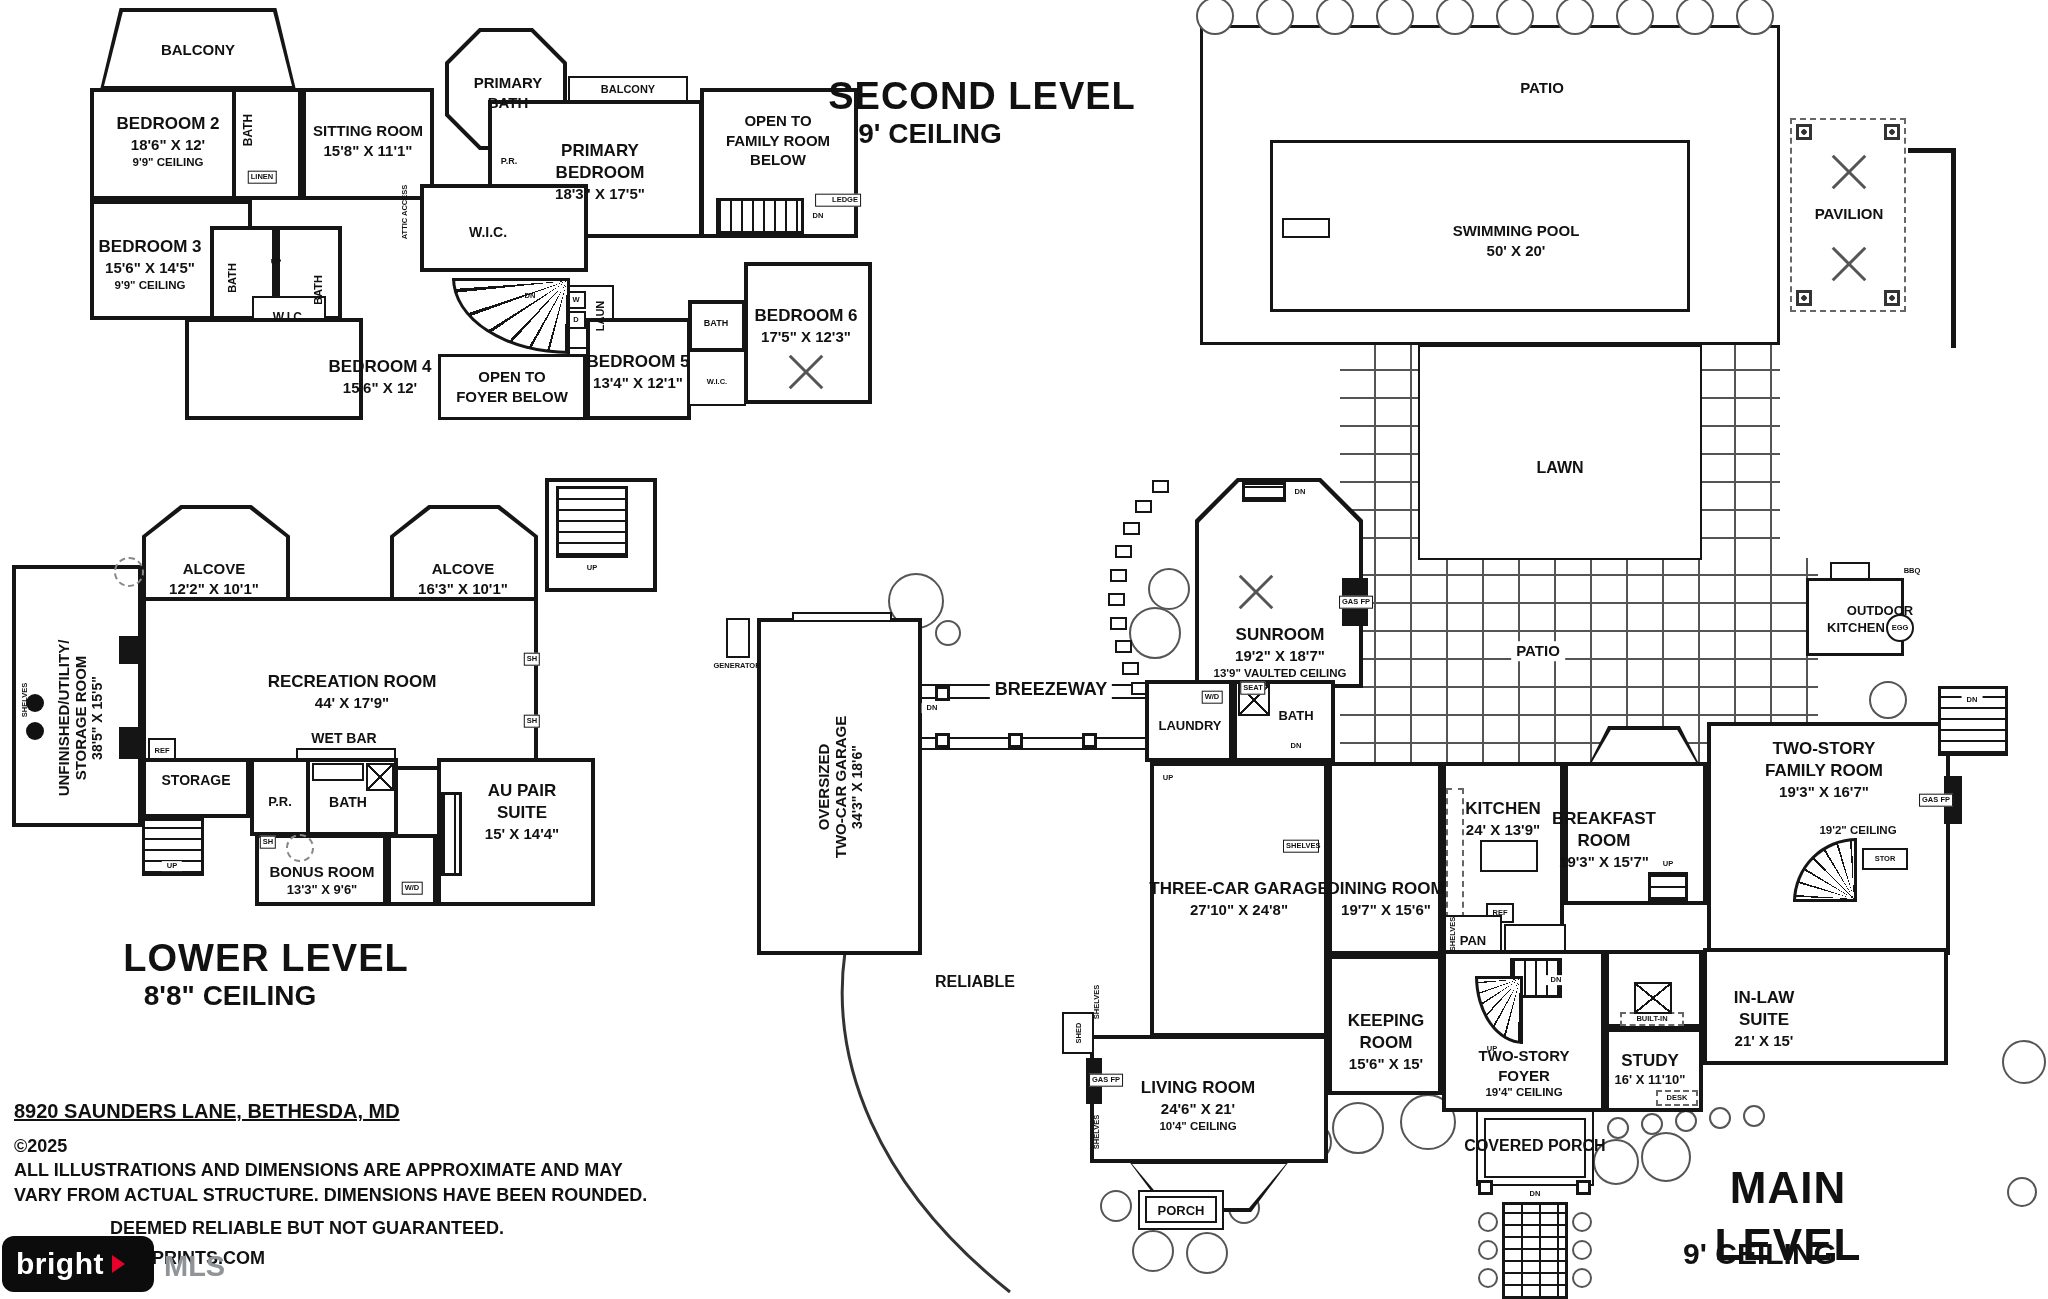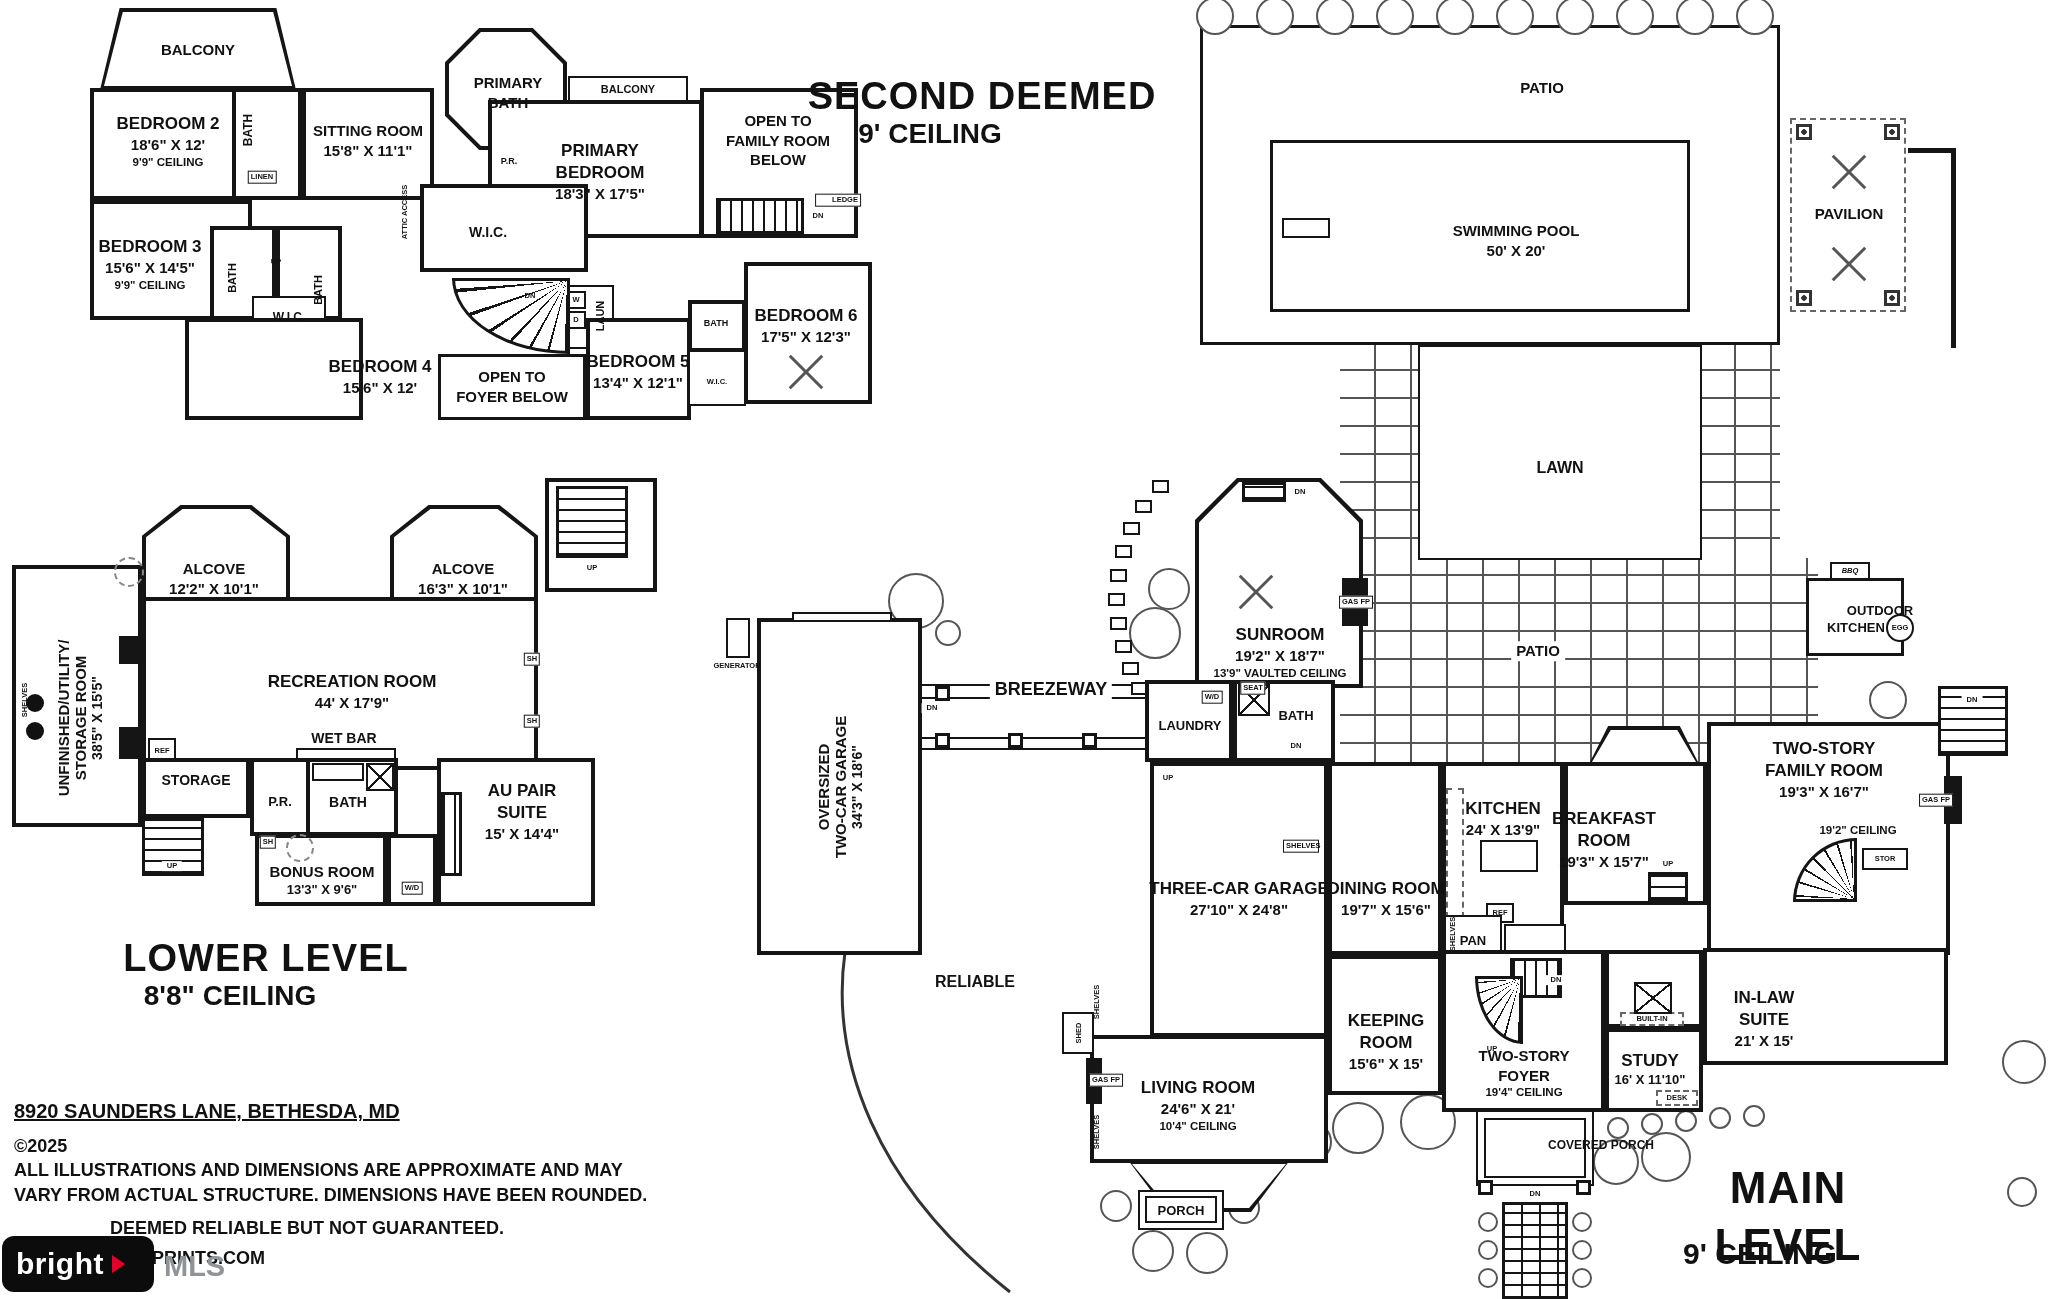--- a/index.html
+++ b/index.html
@@ -176,21 +176,21 @@
   <div class="room t2" style="left:688px;top:350px;width:58px;height:56px;"></div>
   <div class="lbl micro" style="left:717px;top:382px;">W.I.C.</div>
 
   <div class="room" style="left:744px;top:262px;width:128px;height:142px;"></div>
   <div class="lbl" style="left:806px;top:326px;">
     <div class="name">BEDROOM 6</div>
     <div class="dims">17'5" X 12'3"</div>
   </div>
   <div class="fan" style="left:806px;top:372px;"></div>
 
-  <div class="lbl title" style="left:982px;top:97px;">SECOND DEEMED</div>
+  <div class="lbl title" style="left:982px;top:97px;">SECOND LEVEL</div>
   <div class="lbl title2" style="left:930px;top:134px;">9' CEILING</div>
 
   <div class="room t3" style="left:1200px;top:25px;width:580px;height:320px;z-index:2;"></div>
   <div class="bush" style="left:1215px;top:16px;width:34px;height:34px;"></div>
   <div class="bush" style="left:1275px;top:16px;width:34px;height:34px;"></div>
   <div class="bush" style="left:1335px;top:16px;width:34px;height:34px;"></div>
   <div class="bush" style="left:1395px;top:16px;width:34px;height:34px;"></div>
   <div class="bush" style="left:1455px;top:16px;width:34px;height:34px;"></div>
   <div class="bush" style="left:1515px;top:16px;width:34px;height:34px;"></div>
   <div class="bush" style="left:1575px;top:16px;width:34px;height:34px;"></div>
@@ -224,21 +224,21 @@
 
   <div class="stone" style="left:1340px;top:558px;width:478px;height:212px;"></div>
   <div class="lbl nm2 pad" style="left:1538px;top:651px;">PATIO</div>
 
   <div class="room t3" style="left:1806px;top:578px;width:98px;height:78px;"></div>
   <div class="lbl" style="left:1856px;top:620px;">
     <div style="font-size:13px;margin-left:48px;">OUTDOOR</div>
     <div style="font-size:13px;">KITCHEN</div>
   </div>
   <div class="room t2" style="left:1830px;top:562px;width:40px;height:18px;"></div>
-  <div class="lbl micro" style="left:1850px;top:571px;font-style:italic;">BBQ</div>
+  <div class="lbl micro" style="left:1912px;top:571px;">BBQ</div>
   <div class="room t2" style="left:1886px;top:614px;width:28px;height:28px;border-radius:50%;"></div>
   <div class="lbl micro" style="left:1900px;top:628px;">EGG</div>
 
   <div class="stairs-v" style="left:1938px;top:686px;width:70px;height:70px;"></div>
   <div class="lbl micro pad" style="left:1972px;top:700px;">DN</div>
   <div class="bush" style="left:1888px;top:700px;width:34px;height:34px;"></div>
   <div class="bush" style="left:1920px;top:737px;width:26px;height:26px;"></div>
   <div class="bush" style="left:1861px;top:741px;width:22px;height:22px;"></div>
 
   <div class="room" style="left:12px;top:565px;width:130px;height:262px;"></div>
@@ -486,21 +486,21 @@
 
   <div class="shape" style="left:1128px;top:1160px;width:162px;height:52px;clip-path:polygon(0 0,100% 0,76% 100%,24% 100%);">
     <div class="inner" style="clip-path:polygon(0 0,100% 0,76% 100%,24% 100%);"></div>
   </div>
   <div class="room t2" style="left:1138px;top:1190px;width:86px;height:40px;"></div>
   <div class="room t2" style="left:1145px;top:1196px;width:72px;height:27px;"></div>
   <div class="lbl" style="left:1181px;top:1211px;font-size:13px;">PORCH</div>
 
   <div class="room t2" style="left:1476px;top:1110px;width:118px;height:76px;"></div>
   <div class="room t2" style="left:1484px;top:1118px;width:102px;height:60px;"></div>
-  <div class="lbl" style="left:1601px;top:1146px;font-size:12px;">COVERED PORCH</div>
+  <div class="lbl" style="left:1535px;top:1146px;font-size:16px;">COVERED PORCH</div>
   <div class="post" style="left:1478px;top:1180px;"></div>
   <div class="post" style="left:1576px;top:1180px;"></div>
   <div class="lbl micro pad" style="left:1535px;top:1194px;">DN</div>
   <div class="brick" style="left:1502px;top:1202px;width:66px;height:97px;"></div>
 
   <div class="lbl" style="left:1788px;top:1216px;font-size:44px;font-weight:700;letter-spacing:1px;">MAIN LEVEL</div>
   <div class="lbl" style="left:1760px;top:1253px;font-size:30px;font-weight:700;">9' CEILING</div>
 
   <svg width="300" height="359" style="left:760px;top:940px;">
     <path d="M 85,12 C 70,120 115,245 250,352" fill="none" stroke="#333" stroke-width="3"></path>

